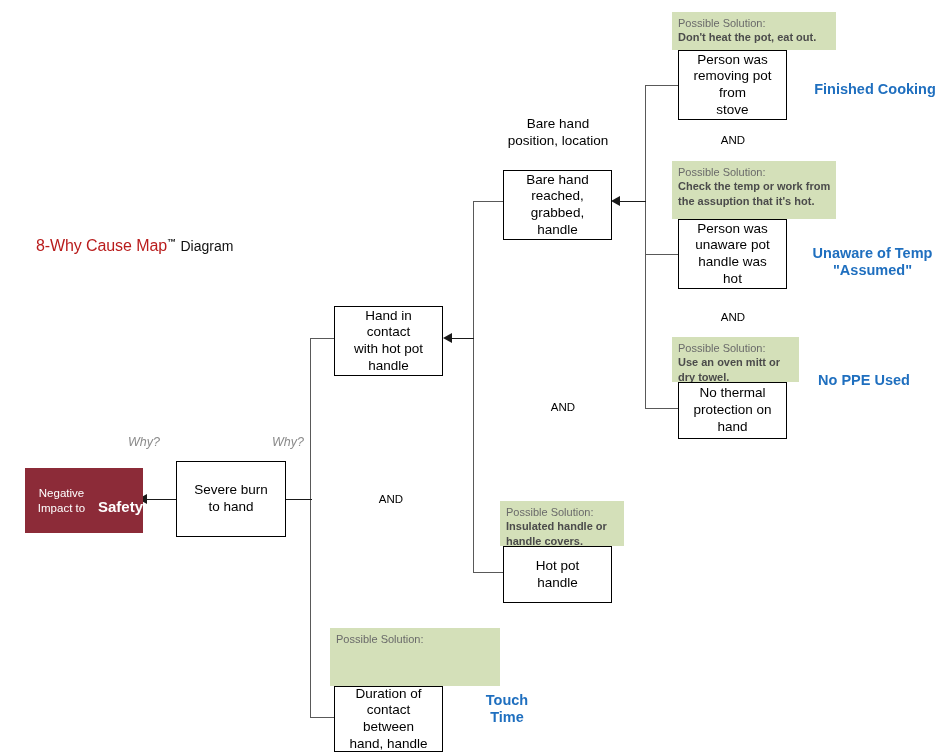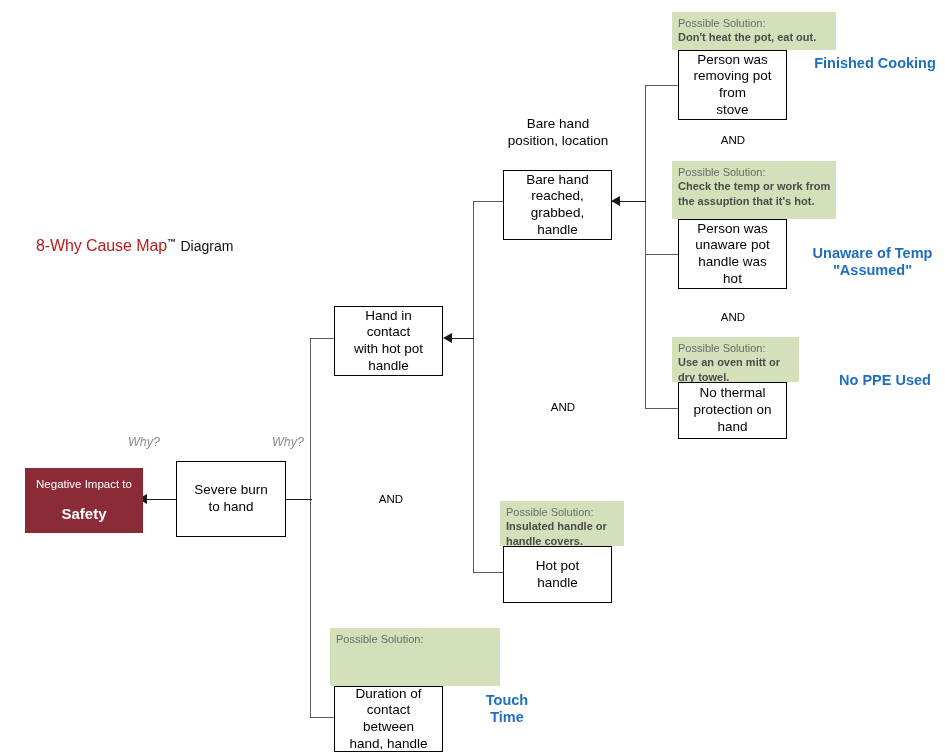--- a/index.html
+++ b/index.html
@@ -31,21 +31,21 @@
     color: #000000;
     padding: 2px 12px;
     z-index: 4;
   }
 
   
   .impact {
     position: absolute;
     background: #8c2b38;
     display: flex;
-    flex-direction: column;
+    flex-direction: row;
     align-items: center;
     justify-content: center;
     text-align: center;
     color: #ffffff;
     z-index: 4;
   }
   .impact .imp-top {
     font-size: 11.5px;
     line-height: 1.3;
   }
@@ -231,21 +231,21 @@
   <div class="catlabel" style="left:466px; top:692px; width:82px; white-space:pre-line;">Touch
 Time</div>
 
   <div class="solution" style="left:672px; top:12px; width:164px; height:38px;">
     <span class="sol-head">Possible Solution:</span>
     <span class="sol-body">Don't heat the pot, eat out.</span>
   </div>
   <div class="node" style="left:678px; top:50px; width:109px; height:70px; white-space:pre-line;">Person was
 removing pot from
 stove</div>
-  <div class="catlabel" style="left:805px; top:55px; width:140px;">Finished Cooking</div>
+  <div class="catlabel" style="left:805px; top:81px; width:140px;">Finished Cooking</div>
 
   <div class="andlabel" style="left:713px; top:134px; width:40px;">AND</div>
 
   <div class="solution" style="left:672px; top:161px; width:164px; height:58px;">
     <span class="sol-head">Possible Solution:</span>
     <span class="sol-body">Check the temp or work from the assuption that it's hot.</span>
   </div>
   <div class="node" style="left:678px; top:219px; width:109px; height:70px; white-space:pre-line;">Person was
 unaware pot
 handle was hot</div>
@@ -253,15 +253,15 @@
 "Assumed"</div>
 
   <div class="andlabel" style="left:713px; top:311px; width:40px;">AND</div>
 
   <div class="solution" style="left:672px; top:337px; width:127px; height:45px;">
     <span class="sol-head">Possible Solution:</span>
     <span class="sol-body">Use an oven mitt or dry towel.</span>
   </div>
   <div class="node" style="left:678px; top:382px; width:109px; height:57px; white-space:pre-line;">No thermal
 protection on hand</div>
-  <div class="catlabel" style="left:826px; top:372px; width:118px;">No PPE Used</div>
+  <div class="catlabel" style="left:805px; top:372px; width:118px;">No PPE Used</div>
 
 </div>
 
 </body></html>

